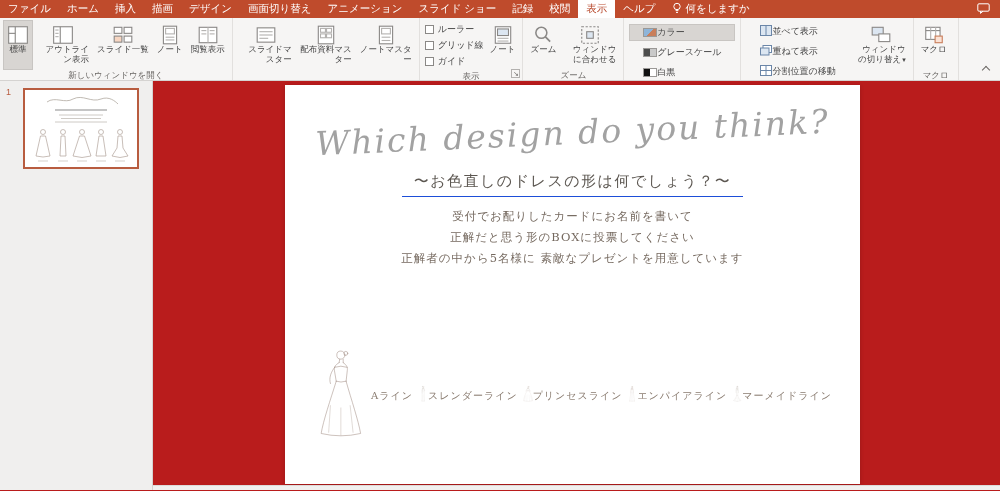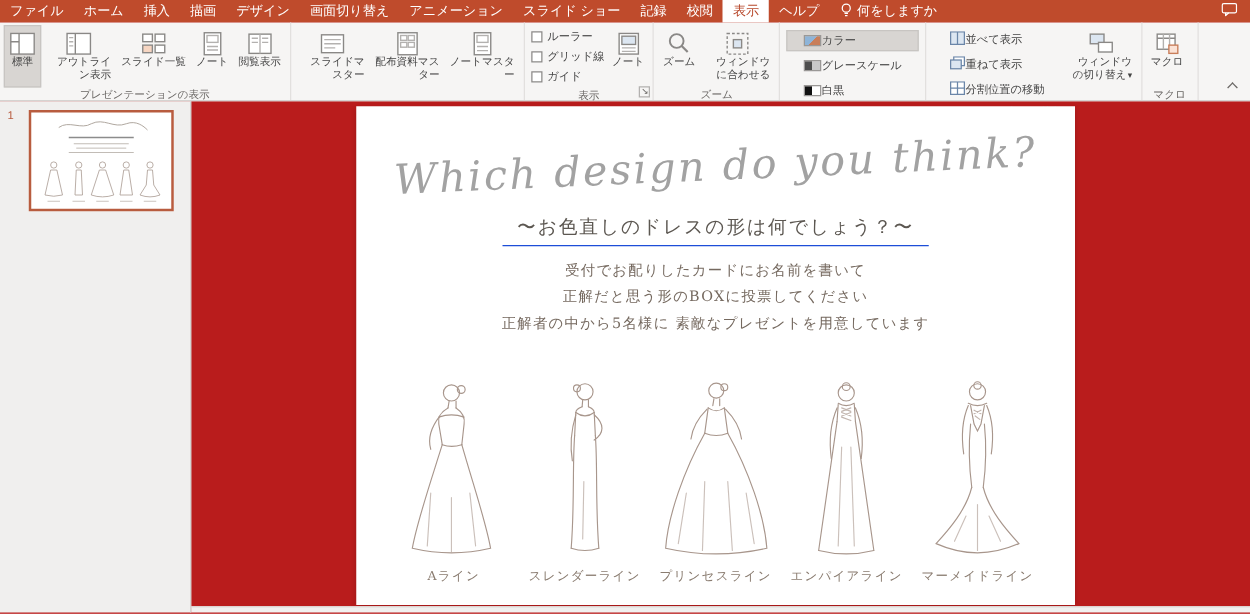--- a/index.html
+++ b/index.html
@@ -44,21 +44,21 @@
   .slide { position:absolute; left:132px; top:4px; width:575px; height:399px; background:#fff; box-shadow:0 1px 4px rgba(0,0,0,.18); }
 
   .slide-title { margin-top:28px; text-align:center; font-family:"DejaVu Serif", serif; font-style:italic;
                  font-size:33px; color:#a2a2a2; letter-spacing:2px; transform:rotate(-2.5deg); }
   .subwrap { text-align:center; margin-top:20px; }
   .slide-sub { display:inline-block; font-family:"DejaVu Serif", serif; font-size:15px; color:#5c5751;
                letter-spacing:1.5px; padding:0 12px 5px 12px; border-bottom:1px solid #1d4ed8; }
   .slide-body { margin-top:9px; text-align:center; font-family:"DejaVu Serif", serif; font-size:11.5px;
                 color:#75695f; line-height:21px; letter-spacing:1px; }
   .dressrow { position:absolute; left:28px; right:28px; bottom:16px; display:flex; justify-content:space-between; }
-  .dress { display:flex; flex-direction:column; align-items:center; width:100px; }
+  .dress { display:flex; align-items:center; width:100px; }
   .dress svg { width:92px; height:148px; }
   .dresslabel { margin-top:4px; font-family:"DejaVu Serif", serif; font-size:10px; color:#8a7c70; letter-spacing:1px; white-space:nowrap; }
   .bstrip { position:absolute; left:0; right:0; bottom:0; height:5px; background:#f1f0ef; border-top:1px solid #dddbd9; }
 </style>
 </head>
 <body>
 
 <div class="app">
 
   <div class="menubar">
@@ -163,21 +163,21 @@
                 <rect x="2" y="3" width="16" height="14" fill="#fff" stroke="#8a8886"></rect>
                 <line x1="10" y1="3" x2="10" y2="17" stroke="#b3b1af"></line>
                 <line x1="4" y1="6" x2="8.5" y2="6" stroke="#b3b1af"></line>
                 <line x1="4" y1="9" x2="8.5" y2="9" stroke="#b3b1af"></line>
                 <line x1="11.5" y1="6" x2="16" y2="6" stroke="#b3b1af"></line>
                 <line x1="11.5" y1="9" x2="16" y2="9" stroke="#b3b1af"></line>
               </svg></span>
           <span class="cap">閲覧表示</span>
         </div>
       </div>
-      <div class="rlabel">プレゼンテーションの表示</div>
+      <div class="rlabel">新しいウィンドウを開く</div>
     </div>
 
     <div class="rgroup">
       <div class="rcontent">
         <div class="bb">
           <span class="icon22"><svg viewBox="0 0 20 20">
                 <rect x="2" y="3.5" width="16" height="13" fill="#fff" stroke="#8a8886"></rect>
                 <line x1="4" y1="7" x2="16" y2="7" stroke="#b3b1af"></line>
                 <line x1="4" y1="10" x2="16" y2="10" stroke="#b3b1af"></line>
                 <line x1="4" y1="13" x2="12" y2="13" stroke="#b3b1af"></line>

